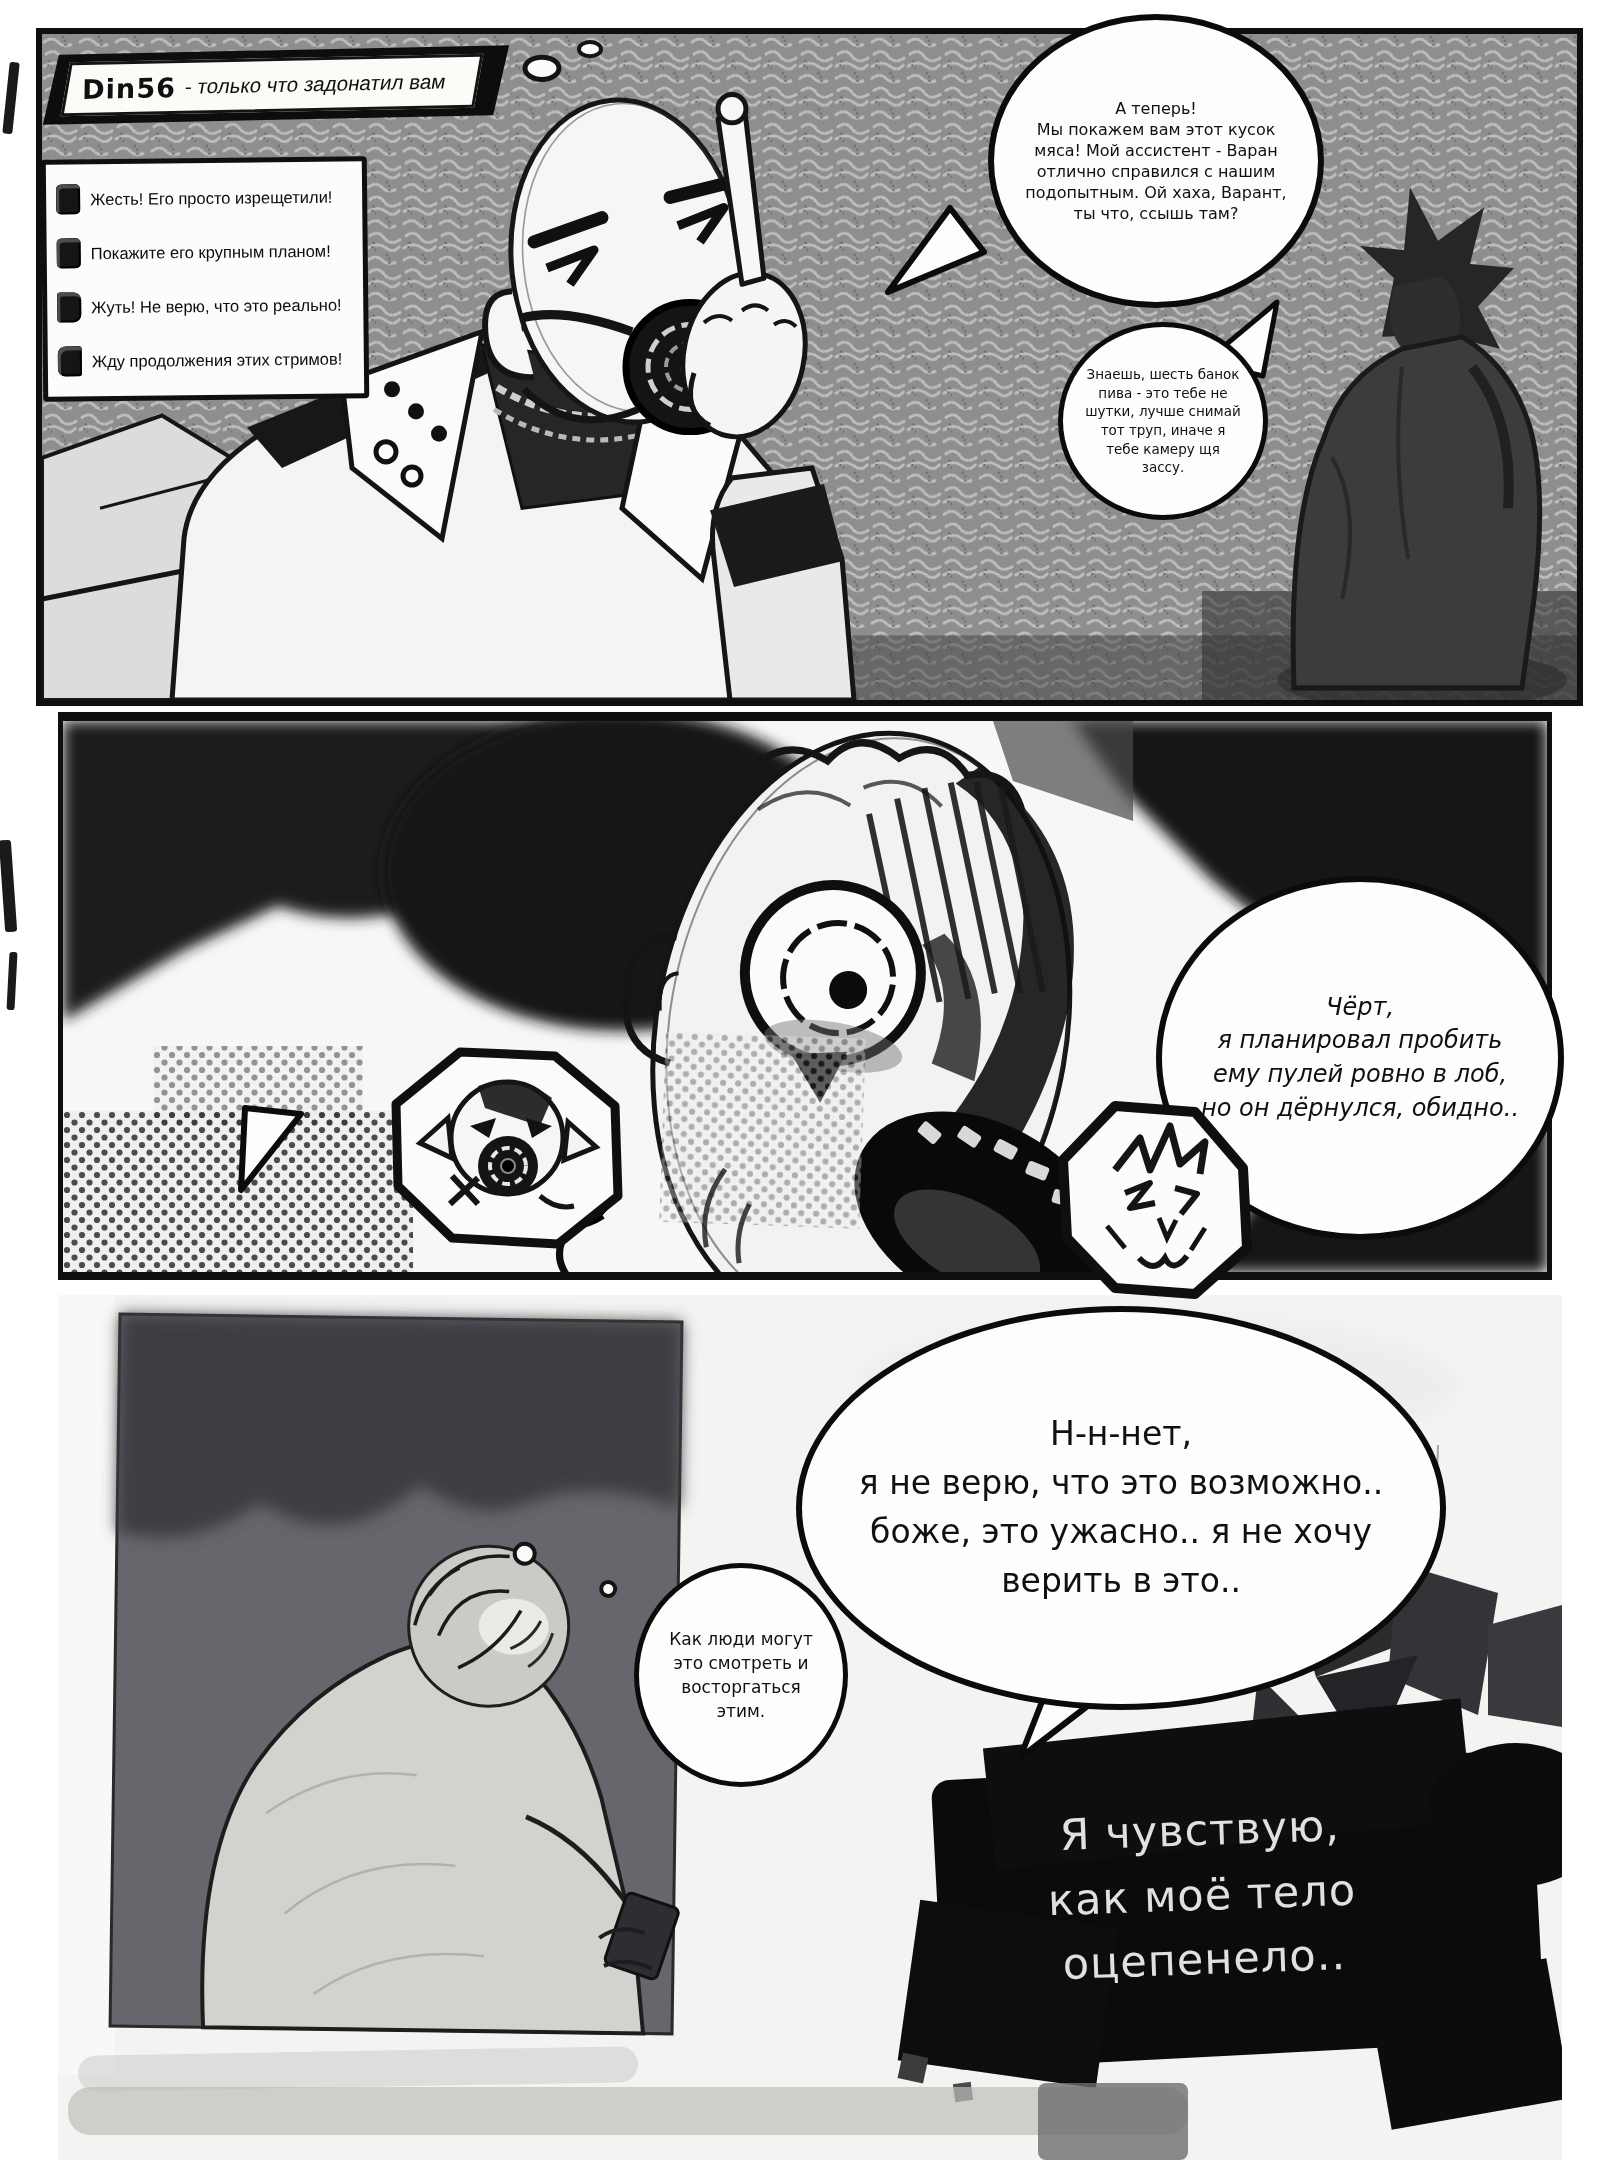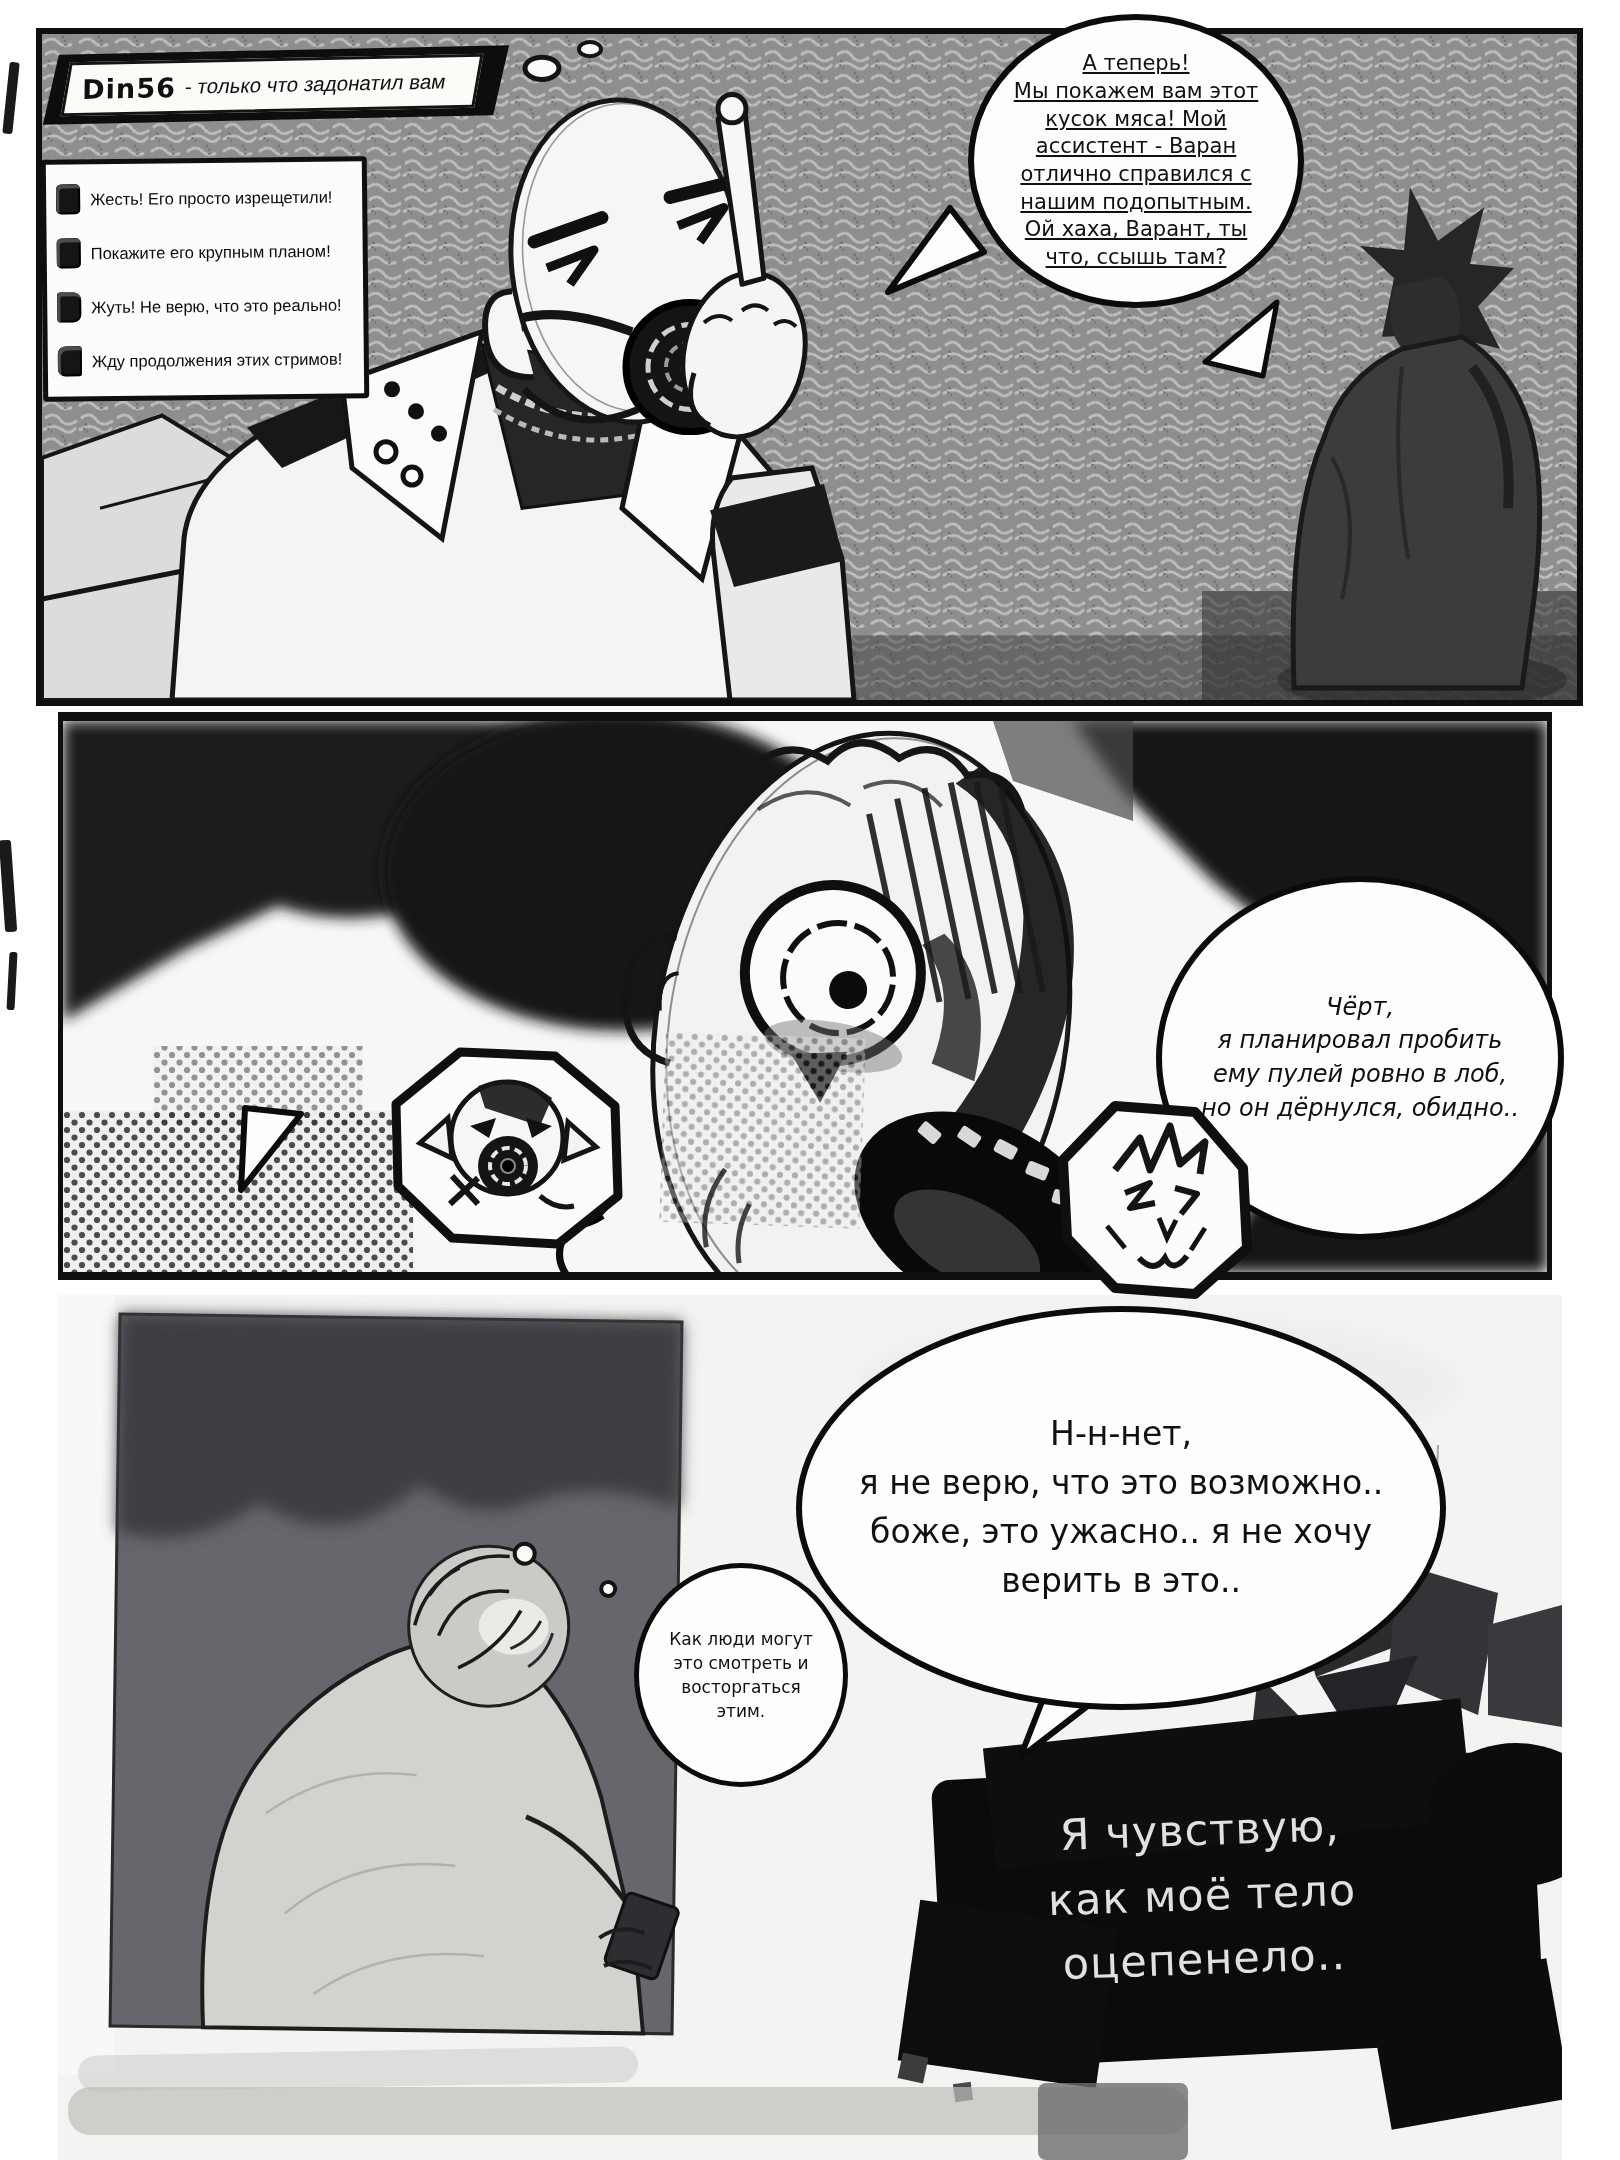--- a/index.html
+++ b/index.html
@@ -28,21 +28,21 @@
   .chat-avatar{width:24px;height:30px;background:#151515;border-radius:5px;flex:0 0 auto;
                box-shadow:inset 2px 3px 0 1px #4d4d4d, inset 0 0 0 2px #000;}
   .chat-row:nth-child(3) .chat-avatar{border-radius:3px 8px 8px 3px;}
   .chat-row:nth-child(4) .chat-avatar{border-radius:8px 3px 3px 8px;}
   .chat-text{font-family:"Liberation Sans",sans-serif;font-size:16.5px;color:#0c0c0c;white-space:nowrap;}
 
   
   .bubble{position:absolute;background:#fdfdfc;border:6px solid #0b0b0b;border-radius:50%;
           display:flex;align-items:center;justify-content:center;text-align:center;z-index:5;
           box-sizing:border-box;white-space:pre-line;font-family:"DejaVu Sans",sans-serif;}
-  #bub-streamer1{left:968px;top:14px;width:336px;height:294px;font-size:21px;line-height:1.32;padding:24px 30px;text-decoration:underline;}
+  #bub-streamer1{left:988px;top:14px;width:336px;height:294px;font-size:16px;line-height:1.32;padding:24px 30px;}
   #bub-assistant1{left:1058px;top:322px;width:210px;height:198px;font-size:13.5px;line-height:1.38;
                   padding:18px 20px;border-width:5px;}
   #bub-streamer2{left:86px;top:736px;width:508px;height:400px;font-size:30px;line-height:1.42;padding:30px 46px;}
   #bub-assistant2{left:1156px;top:876px;width:408px;height:364px;font-size:24px;line-height:1.4;padding:26px 36px;font-style:italic;}
   #bub-viewer3{left:796px;top:1306px;width:650px;height:404px;font-size:33px;line-height:1.48;padding:30px 54px;}
   #bub-small3{left:634px;top:1563px;width:214px;height:224px;font-size:17px;line-height:1.42;
               padding:16px;border-width:5px;}
 
   .tail{position:absolute;z-index:4;}
   .badge{position:absolute;z-index:6;}
@@ -300,20 +300,21 @@
   </svg>
   <svg class="tail" style="left:1108px;top:1150px" width="110" height="100">
     <polygon points="10,88 62,12 106,36" fill="#fdfdfc" stroke="#0b0b0b" stroke-width="6" stroke-linejoin="round"></polygon>
   </svg>
   <svg class="tail" style="left:1002px;top:1666px" width="120" height="100">
     <polygon points="18,92 50,10 114,18" fill="#fdfdfc" stroke="#0b0b0b" stroke-width="6" stroke-linejoin="round"></polygon>
   </svg>
 
   <div class="bubble" id="bub-streamer1">А теперь!
 Мы покажем вам этот кусок мяса! Мой ассистент - Варан отлично справился с нашим подопытным. Ой хаха, Варант, ты что, ссышь там?</div>
+  <div class="bubble" id="bub-assistant1">Знаешь, шесть банок пива - это тебе не шутки, лучше снимай тот труп, иначе я тебе камеру щя зассу.</div>
   <div class="bubble" id="bub-assistant2">Чёрт,
 я планировал пробить ему пулей ровно в лоб, но он дёрнулся, обидно..</div>
   <div class="bubble" id="bub-small3">Как люди могут это смотреть и восторгаться этим.</div>
   <div class="bubble" id="bub-viewer3">Н-н-нет,
 я не верю, что это возможно.. боже, это ужасно.. я не хочу верить в это..</div>
 
   <svg class="badge" style="left:390px;top:1046px" width="235" height="205">
     <polygon points="70,6 165,10 225,60 228,150 168,198 62,192 8,140 6,58" fill="#fbfbf9" stroke="#0f0f0f" stroke-width="9" stroke-linejoin="round"></polygon>
     <circle cx="117" cy="92" r="56" fill="#f6f6f4" stroke="#141414" stroke-width="5"></circle>
     <path d="M88,40 Q130,28 162,52 L150,80 L95,62 Z" fill="#161616" opacity="0.9"></path>

